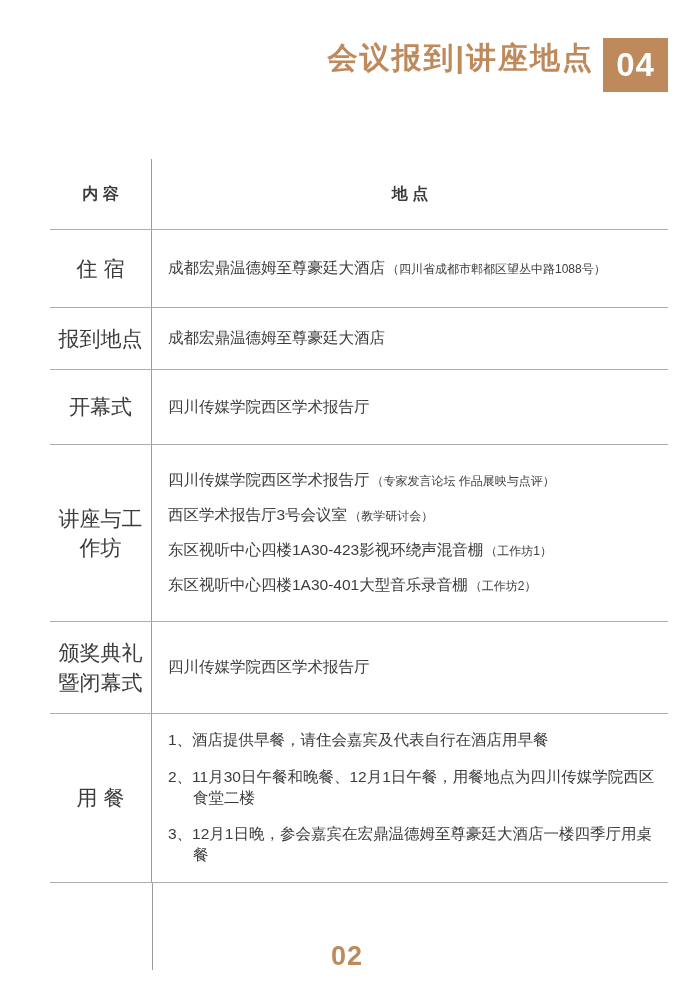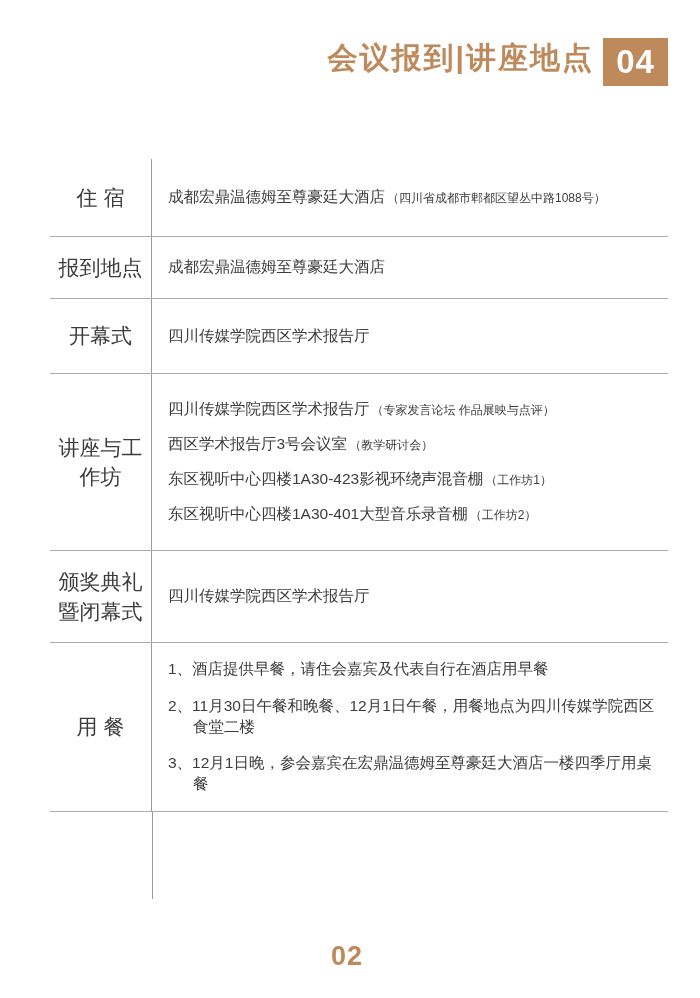--- a/index.html
+++ b/index.html
@@ -10,21 +10,21 @@
   }
   
   .page-header{
     position:absolute;top:38px;left:0;right:32px;height:54px;
     display:flex;justify-content:flex-end;gap:9px;
   }
   .page-title{
     font-size:30px;font-weight:bold;letter-spacing:2px;
   }
   .section-badge{
-    width:65px;height:48px;display:flex;align-items:center;justify-content:center;
+    width:65px;height:54px;display:flex;align-items:center;justify-content:center;
     color:#ffffff;font-size:33px;font-weight:bold;letter-spacing:1px;
   }
   
   .loc-table{
     position:absolute;left:50px;top:159px;width:618px;
   }
   .t-row{
     display:grid;grid-template-columns:102px 516px;
     border-bottom:1px solid #acacac;
   }
@@ -67,20 +67,24 @@
 </head>
 <body>
 
 <div class="page-header">
   <div class="page-title accent-text" style="color: rgb(190, 138, 92);">会议报到|讲座地点</div>
   <div class="section-badge accent-bg" style="background: rgb(190, 138, 92);">04</div>
 </div>
 
 <div class="loc-table">
 
+  <div class="t-row t-head">
+    <div class="cell-label">内 容</div>
+    <div class="cell-content">地 点</div>
+  </div>
 
   <div class="t-row r-h1">
     <div class="cell-label">住 宿</div>
     <div class="cell-content">
       <div class="loc-line"><span>成都宏鼎温德姆至尊豪廷大酒店</span><span class="note">（四川省成都市郫都区望丛中路1088号）</span></div>
     </div>
   </div>
 
   <div class="t-row r-h2">
     <div class="cell-label">报到地点</div>

